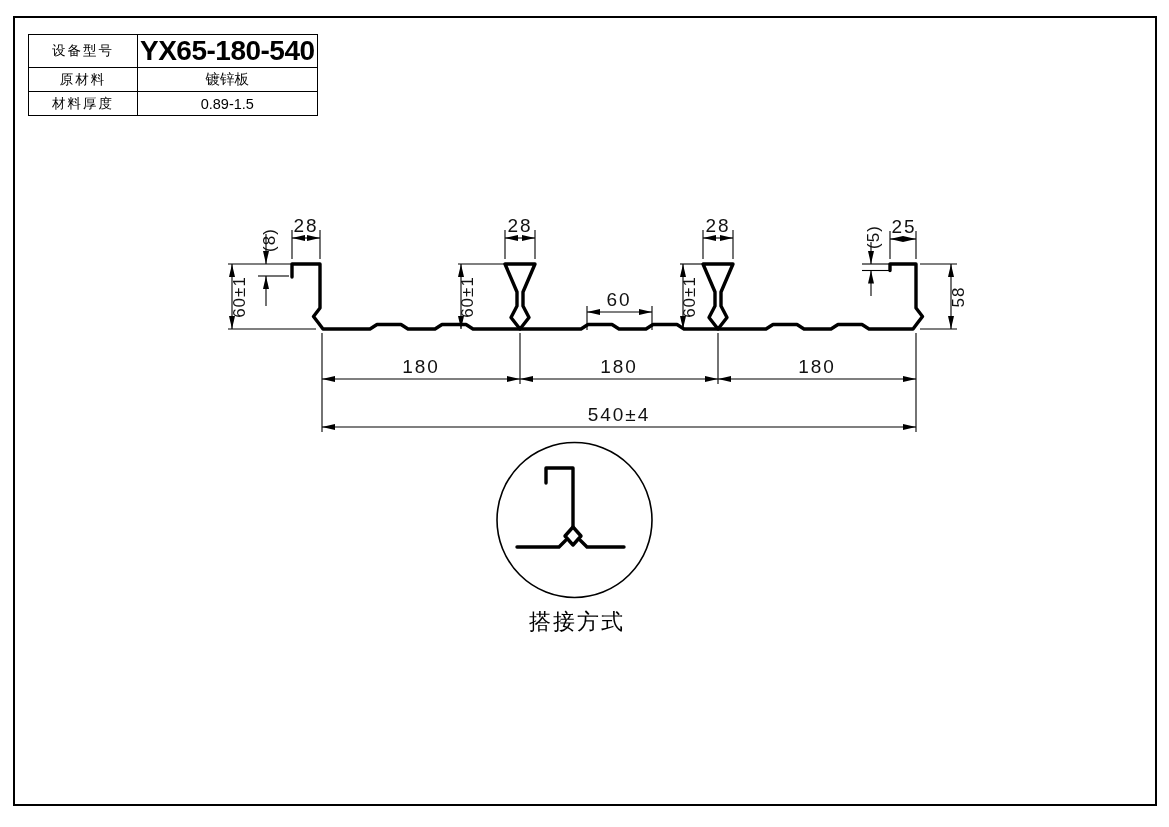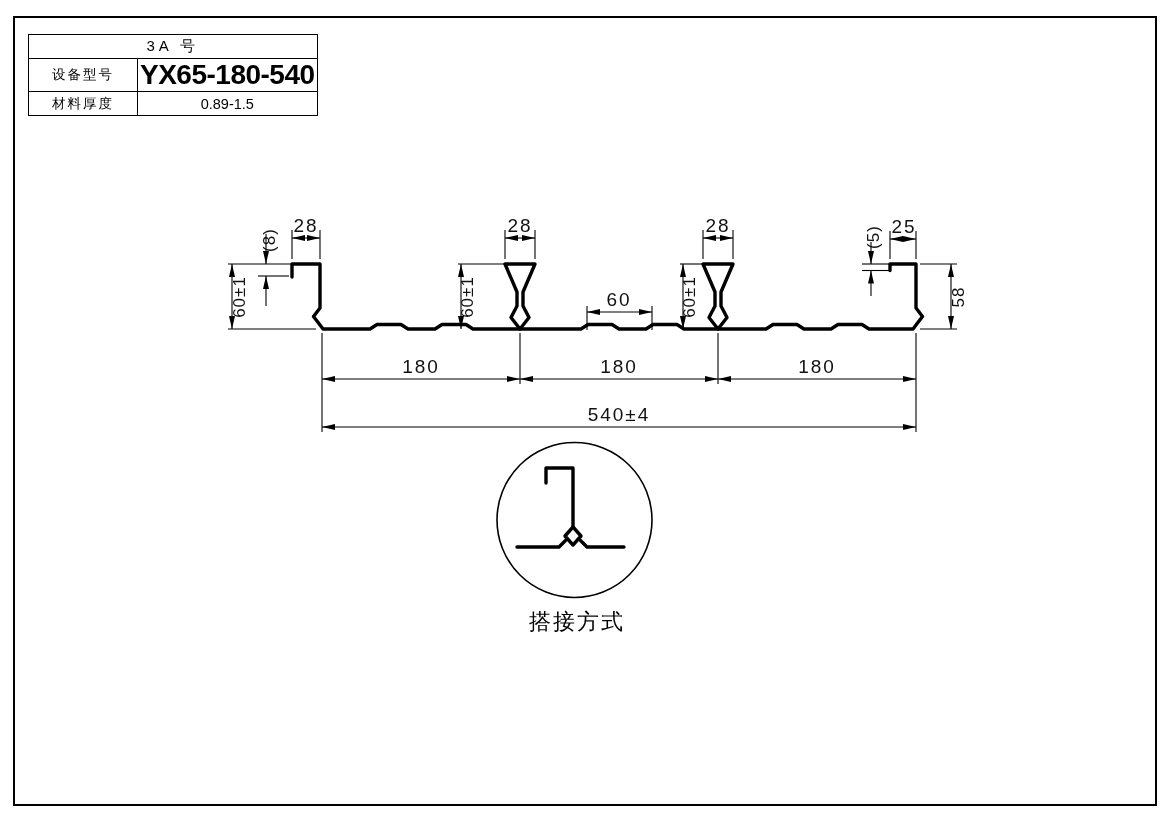--- a/index.html
+++ b/index.html
@@ -25,26 +25,27 @@
   .caption{font-family:"Liberation Serif",serif;font-size:22px;letter-spacing:2px;fill:#000;}
 </style>
 </head>
 <body>
 
 <div class="page">
   <div class="frame"></div>
 
   <table class="spec">
     <tbody>
-        <tr>
-      <td class="t-title" colspan="2">3A  号</td>
-    </tr>
     <tr class="r-model">
       <td class="t-label">设备型号</td>
       <td class="t-value"><span class="model-val">YX65-180-540</span></td>
+    </tr>
+    <tr class="r-plain">
+      <td class="t-label">原材料</td>
+      <td class="t-value">镀锌板</td>
     </tr>
     <tr class="r-plain">
       <td class="t-label">材料厚度</td>
       <td class="t-value">0.89-1.5</td>
     </tr>
   </tbody>
     </table>
 
   <svg class="draw" viewBox="0 0 1169 827">
     <defs>

